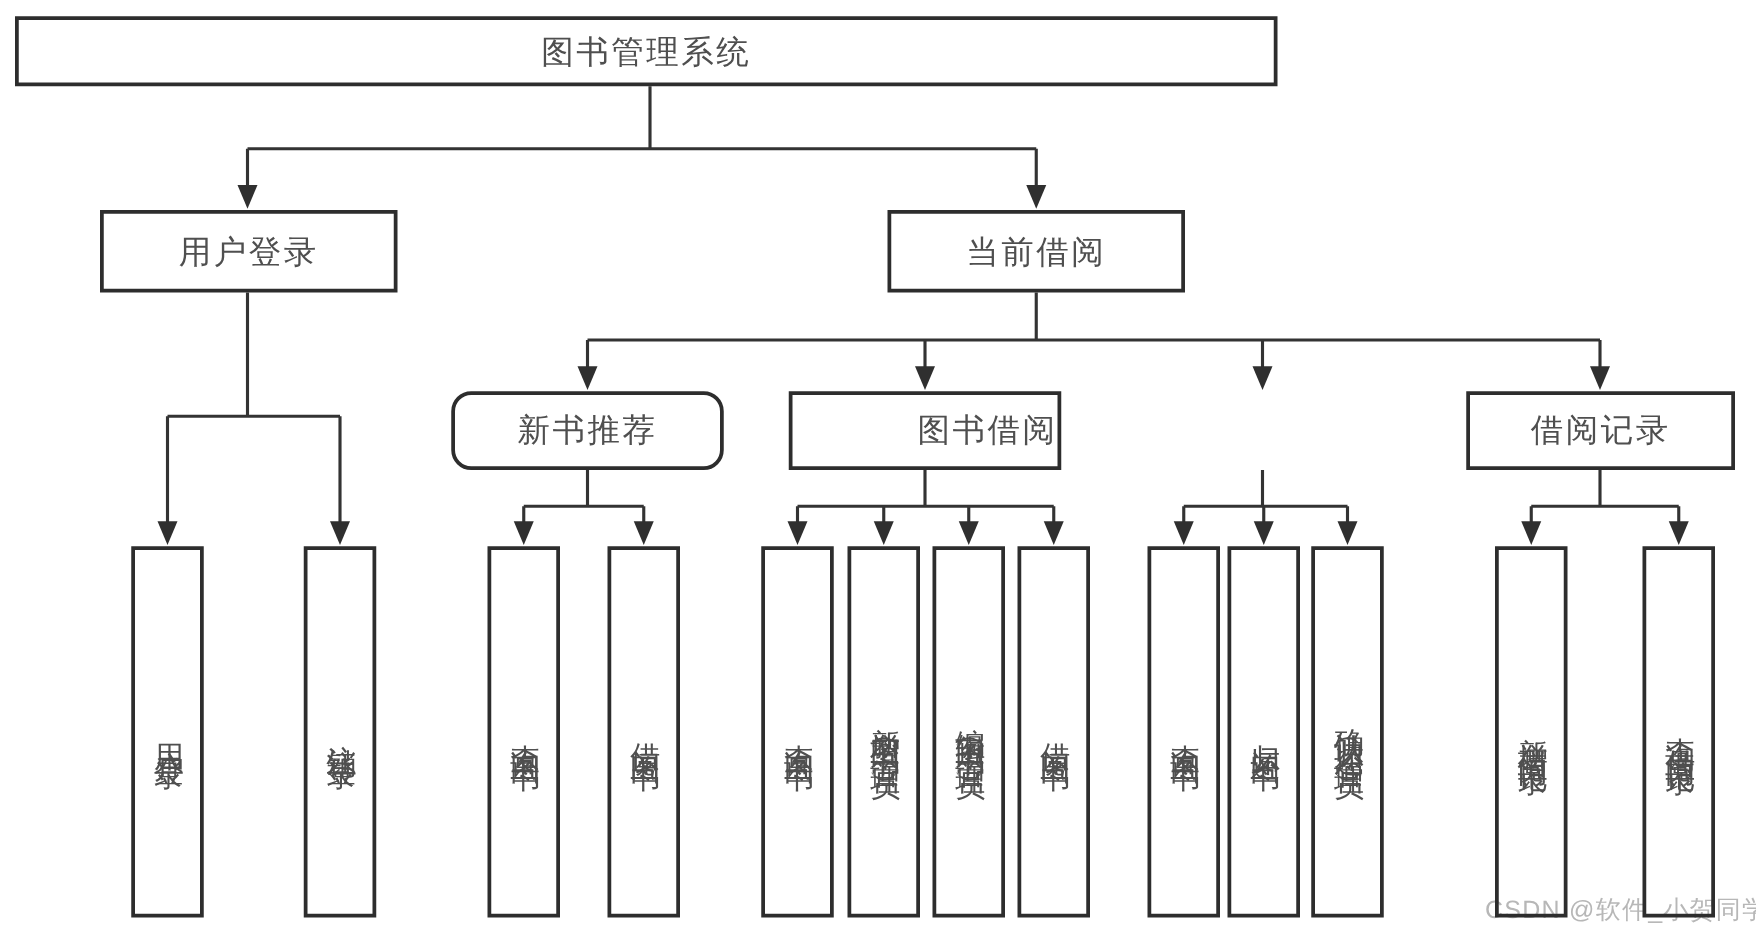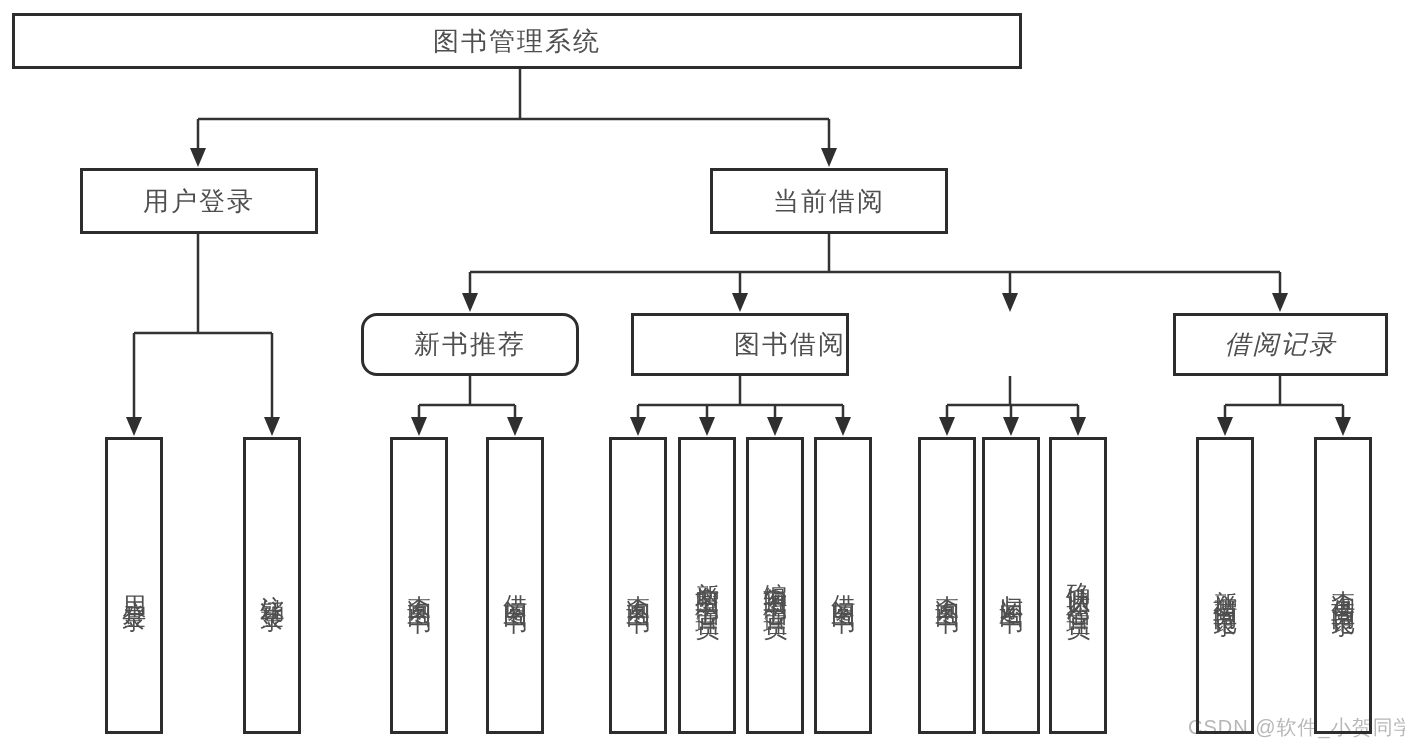--- a/index.html
+++ b/index.html
@@ -104,21 +104,21 @@
   <div class="box hbox" style="left:710px; top:168px; width:238px; height:66px;">
     <span>当前借阅</span>
   </div>
 
   <div class="box hbox" style="left:361px; top:313px; width:218px; height:63px;border-radius:16px;">
     <span>新书推荐</span>
   </div>
   <div class="box hbox" style="left:631px; top:313px; width:218px; height:63px;justify-content:flex-end;">
     <span>图书借阅</span>
   </div>
-  <div class="box hbox" style="left:1173px; top:313px; width:215px; height:63px;font-style:italic;">
+  <div class="box hbox" style="left:1173px; top:313px; width:215px; height:63px;">
     <span>借阅记录</span>
   </div>
 
   <div class="box vbox" style="left:105px; top:437px; width:58px; height:297px;">
     <span class="vtext">用户登录</span>
   </div>
   <div class="box vbox" style="left:243px; top:437px; width:58px; height:297px;">
     <span class="vtext">注销登录</span>
   </div>
 

